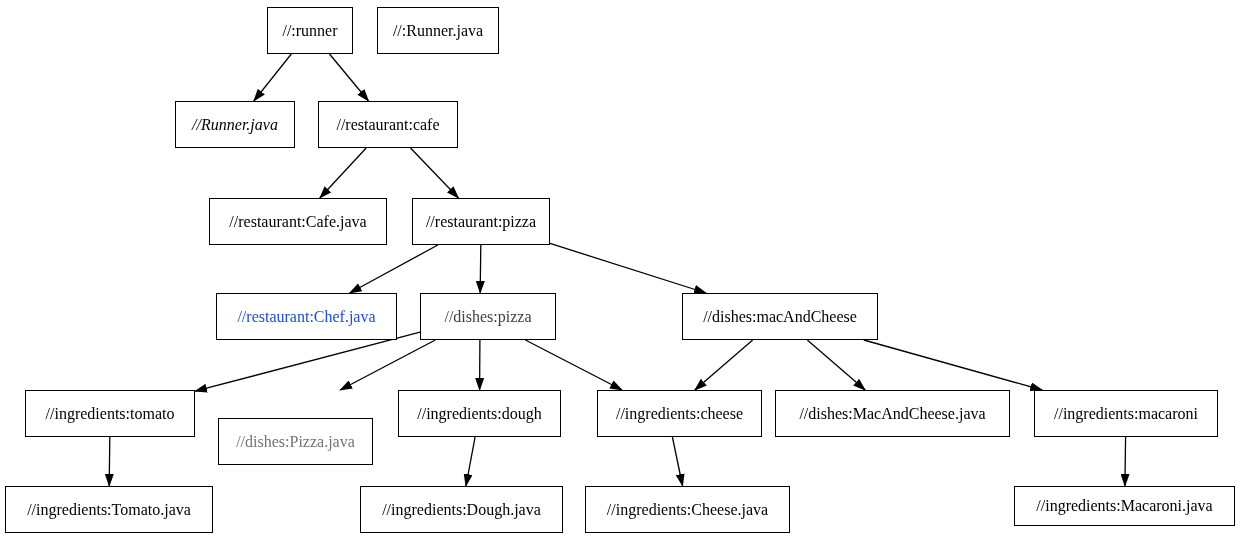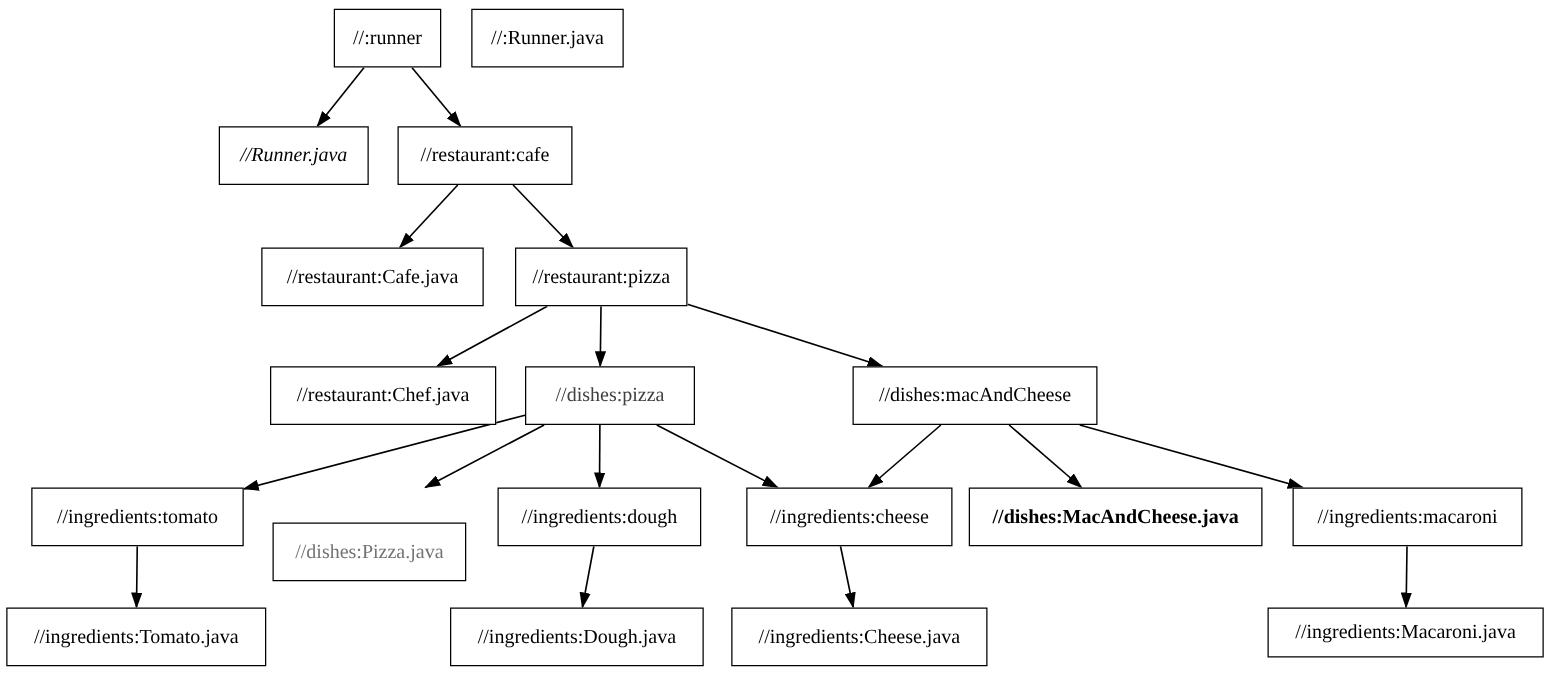--- a/index.html
+++ b/index.html
@@ -78,42 +78,42 @@
       </div>
       <div class="node" style="left: 318px; top: 101px; width: 140px; height: 47px; border-color: rgb(0, 0, 0); background: rgb(255, 255, 255); color: rgb(0, 0, 0);">
         <span>//restaurant:cafe</span>
       </div>
       <div class="node" style="left: 209px; top: 198px; width: 178px; height: 47px; border-color: rgb(0, 0, 0); background: rgb(255, 255, 255); color: rgb(0, 0, 0);">
         <span>//restaurant:Cafe.java</span>
       </div>
       <div class="node" style="left: 412px; top: 198px; width: 138px; height: 47px; border-color: rgb(0, 0, 0); background: rgb(255, 255, 255); color: rgb(0, 0, 0);">
         <span>//restaurant:pizza</span>
       </div>
-      <div class="node" style="left: 216px; top: 293px; width: 181px; height: 47px; border-color: rgb(0, 0, 0); background: rgb(255, 255, 255); color: #000000;">
+      <div class="node" style="left: 216px; top: 293px; width: 181px; height: 47px; border-color: rgb(0, 0, 0); background: rgb(255, 255, 255); color: #1d4ed8;">
         <span>//restaurant:Chef.java</span>
       </div>
       <div class="node" style="left: 420px; top: 293px; width: 136px; height: 47px; border-color: rgb(0, 0, 0); background: rgb(255, 255, 255); color: #404040;">
         <span>//dishes:pizza</span>
       </div>
       <div class="node" style="left: 682px; top: 293px; width: 196px; height: 47px; border-color: rgb(0, 0, 0); background: rgb(255, 255, 255); color: rgb(0, 0, 0);">
         <span>//dishes:macAndCheese</span>
       </div>
       <div class="node" style="left: 25px; top: 390px; width: 170px; height: 47px; border-color: rgb(0, 0, 0); background: rgb(255, 255, 255); color: rgb(0, 0, 0);">
         <span>//ingredients:tomato</span>
       </div>
       <div class="node" style="left: 218px; top: 390px; width: 155px; height: 47px; border-color: rgb(0, 0, 0); background: rgb(255, 255, 255); color: #737373; margin-top: 28px;">
         <span>//dishes:Pizza.java</span>
       </div>
       <div class="node" style="left: 398px; top: 390px; width: 163px; height: 47px; border-color: rgb(0, 0, 0); background: rgb(255, 255, 255); color: rgb(0, 0, 0);">
         <span>//ingredients:dough</span>
       </div>
       <div class="node" style="left: 585px; top: 390px; width: 165px; height: 47px; border-color: rgb(0, 0, 0); background: rgb(255, 255, 255); color: rgb(0, 0, 0); margin-left: 12px;">
         <span>//ingredients:cheese</span>
       </div>
-      <div class="node" style="left: 775px; top: 390px; width: 235px; height: 47px; border-color: rgb(0, 0, 0); background: rgb(255, 255, 255); color: rgb(0, 0, 0); font-weight: bold;">
+      <div class="node" style="left: 775px; top: 390px; width: 235px; height: 47px; border-color: rgb(0, 0, 0); background: rgb(255, 255, 255); color: rgb(0, 0, 0);">
         <span>//dishes:MacAndCheese.java</span>
       </div>
       <div class="node" style="left: 1034px; top: 390px; width: 184px; height: 47px; border-color: rgb(0, 0, 0); background: rgb(255, 255, 255); color: rgb(0, 0, 0);">
         <span>//ingredients:macaroni</span>
       </div>
       <div class="node" style="left: 5px; top: 486px; width: 208px; height: 47px; border-color: rgb(0, 0, 0); background: rgb(255, 255, 255); color: rgb(0, 0, 0);">
         <span>//ingredients:Tomato.java</span>
       </div>
       <div class="node" style="left: 360px; top: 486px; width: 203px; height: 47px; border-color: rgb(0, 0, 0); background: rgb(255, 255, 255); color: rgb(0, 0, 0);">
         <span>//ingredients:Dough.java</span>

